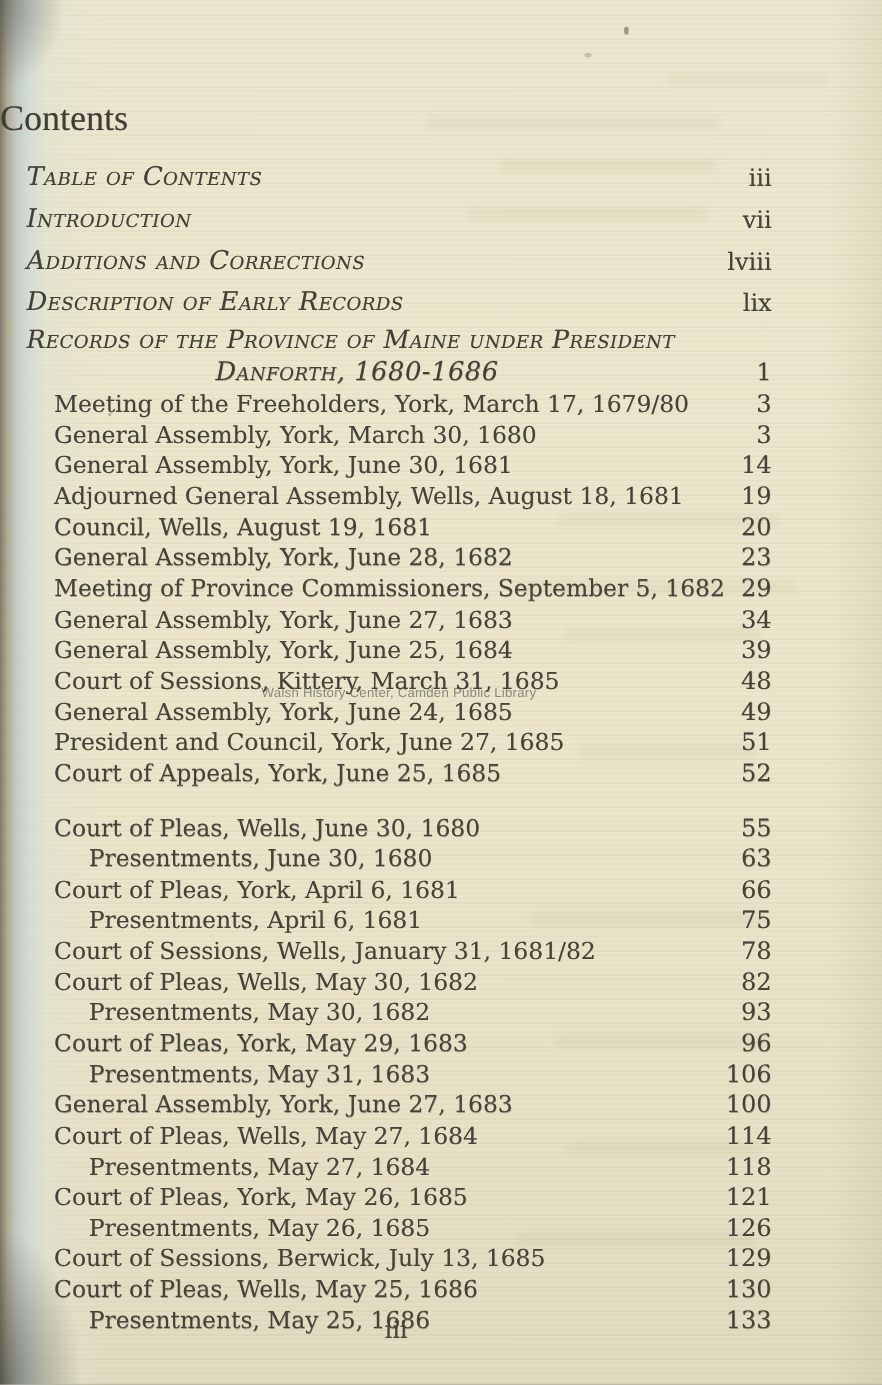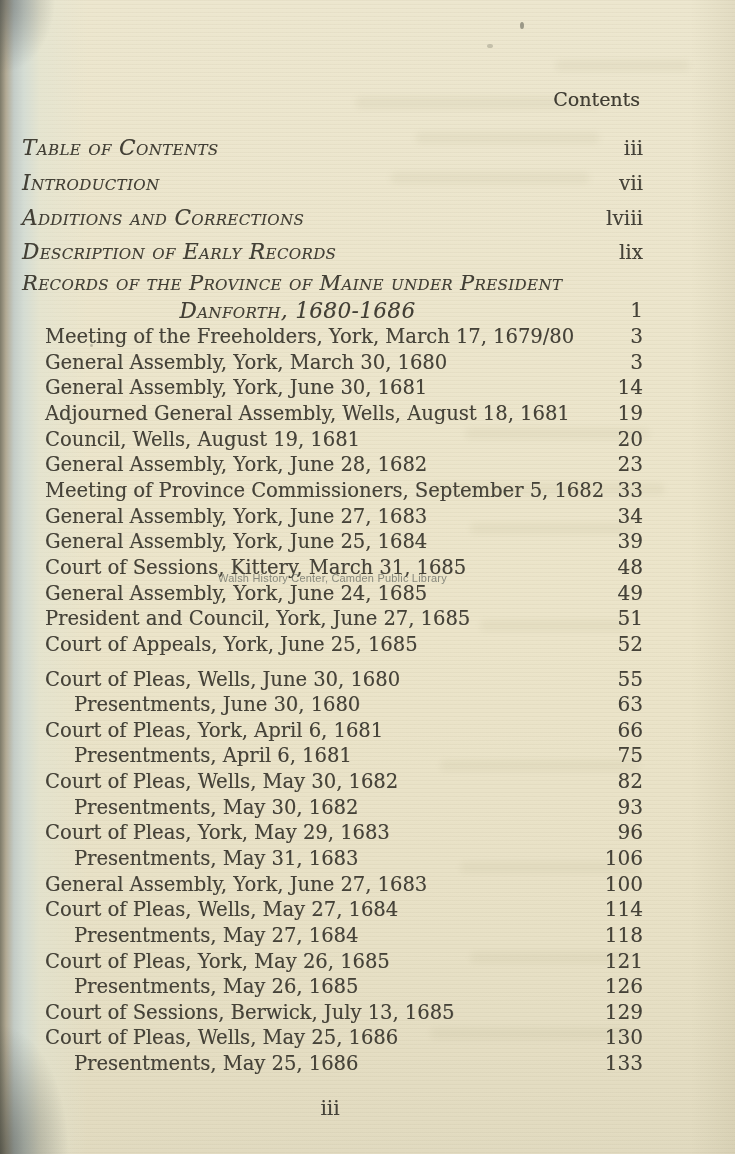--- a/index.html
+++ b/index.html
@@ -34,36 +34,36 @@
     background:radial-gradient(ellipse at 0% 100%,rgba(55,58,52,0.55),rgba(0,0,0,0) 65%);}
   .right-shade{position:absolute;right:0;top:0;width:45px;height:100%;
     background:linear-gradient(270deg,rgba(150,140,105,0.12),rgba(0,0,0,0));}
 
   .ghost{position:absolute;border-radius:6px;background:rgba(158,152,112,0.30);
     filter:blur(3px);opacity:.30;pointer-events:none;}
   .speck{position:absolute;background:rgba(90,90,78,0.55);border-radius:50%;}
 
   .title{
     position:absolute;top:82px;left:0;width:640px;
-    text-align:right;font-size:19px;line-height:34px;
-    color:#403d33;text-shadow:0.3px 0.3px 0.6px rgba(64,62,55,0.45);
+    text-align:left;font-size:30px;line-height:34px;
+    color:#403d33;text-shadow:0.3px 0.3px 0.6px rgba(64,62,55,0.45);font-family:Liberation Serif, serif;
   }
   .toc{position:absolute;left:22px;top:131px;width:621px;}
   .row{display:flex;white-space:nowrap;}
   .row .label{flex:1;overflow:visible;}
   .row .pg{width:70px;text-align:right;font-size:20px;}
   .front{height:34.8px;line-height:34.8px;font-size:21.5px;}
   .front .label,.sc{font-variant:small-caps;letter-spacing:0.4px;color:#423f35;font-style:italic;}
   .h1row{height:27px;line-height:27px;font-size:21px;}
   .h2row{height:27px;line-height:27px;font-size:21.5px;}
   .h2row .label{text-align:center;}
   .entry{height:25.65px;line-height:25.65px;font-size:19.5px;}
   .entry.indent1 .label{padding-left:23px;}
   .entry.indent2 .label{padding-left:52px;}
-  .entry.gap{margin-top:9px;}
+  .entry.gap{margin-top:20px;}
   .toc .label,.toc .pg{text-shadow:0.3px 0.3px 0.5px rgba(64,62,55,0.4);}
 
   .folio{position:absolute;top:1096px;left:0;width:660px;text-align:center;
     font-size:20px;color:#454238;text-shadow:0.3px 0.3px 0.5px rgba(64,62,55,0.4);}
   .watermark{
     position:absolute;left:218px;top:572px;white-space:nowrap;
     font-family:"Liberation Sans","DejaVu Sans",sans-serif;
     font-size:11px;letter-spacing:0.2px;color:rgba(75,80,78,0.62);
   }
 </style>
@@ -145,21 +145,21 @@
         <div class="row entry indent1">
     <span class="label">Council, Wells, August 19, 1681</span>
     <span class="pg">20</span>
   </div>
         <div class="row entry indent1">
     <span class="label">General Assembly, York, June 28, 1682</span>
     <span class="pg">23</span>
   </div>
         <div class="row entry indent1">
     <span class="label">Meeting of Province Commissioners, September 5, 1682</span>
-    <span class="pg">33</span>
+    <span class="pg">29</span>
   </div>
         <div class="row entry indent1">
     <span class="label">General Assembly, York, June 27, 1683</span>
     <span class="pg">34</span>
   </div>
         <div class="row entry indent1">
     <span class="label">General Assembly, York, June 25, 1684</span>
     <span class="pg">39</span>
   </div>
         <div class="row entry indent1">
@@ -188,20 +188,24 @@
   </div>
         <div class="row entry indent1">
     <span class="label">Court of Pleas, York, April 6, 1681</span>
     <span class="pg">66</span>
   </div>
         <div class="row entry indent2">
     <span class="label">Presentments, April 6, 1681</span>
     <span class="pg">75</span>
   </div>
         <div class="row entry indent1">
+    <span class="label">Court of Sessions, Wells, January 31, 1681/82</span>
+    <span class="pg">78</span>
+  </div>
+        <div class="row entry indent1">
     <span class="label">Court of Pleas, Wells, May 30, 1682</span>
     <span class="pg">82</span>
   </div>
         <div class="row entry indent2">
     <span class="label">Presentments, May 30, 1682</span>
     <span class="pg">93</span>
   </div>
         <div class="row entry indent1">
     <span class="label">Court of Pleas, York, May 29, 1683</span>
     <span class="pg">96</span>

